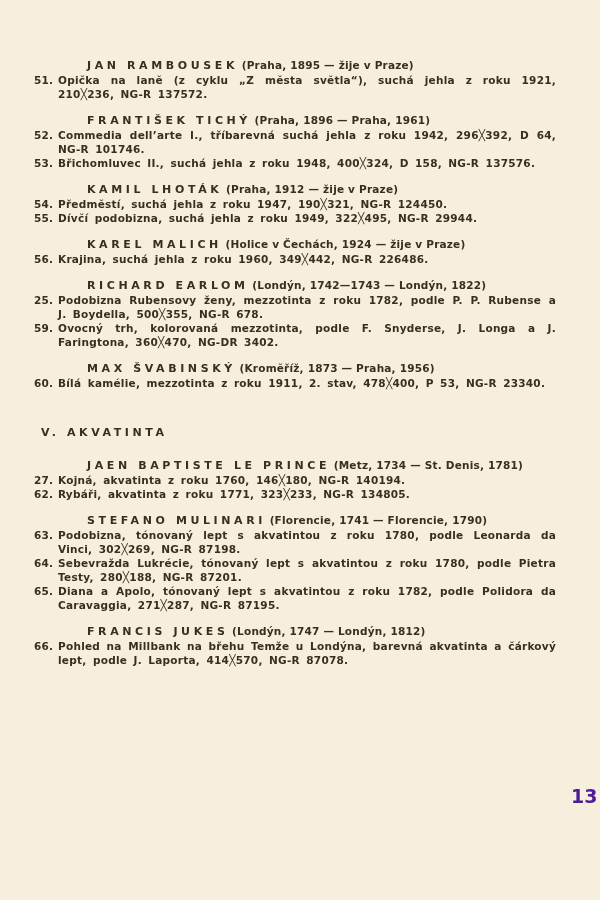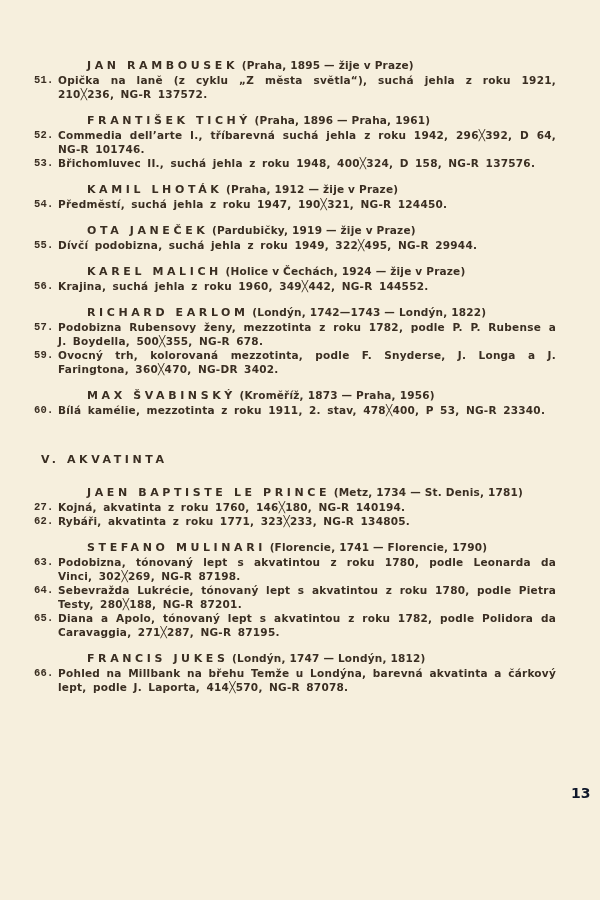--- a/index.html
+++ b/index.html
@@ -12,28 +12,28 @@
     font-size: 10.5px;
     position: relative;
     overflow: hidden;
   }
   .page { position: absolute; left: 34px; top: 58px; width: 522px; }
   .artist { padding-left: 24px; line-height: 14px; margin-top: 12px; white-space: nowrap; }
   .artist:first-child { margin-top: 0; }
   .artist .name { letter-spacing: 3.6px; font-size: 11px; margin-left: 29px; }
   .artist .info { letter-spacing: 0.2px; }
   .entry { display: flex; line-height: 14px; letter-spacing: 0.25px; word-spacing: 2.5px; }
-  .entry .num { width: 24px; flex: 0 0 24px; font-family: Liberation Mono, monospace; }
+  .entry .num { width: 24px; flex: 0 0 24px; }
   .entry .txt { flex: 1; text-align: justify; text-align-last: left; }
   .section { margin-top: 28px; margin-bottom: 4px; letter-spacing: 3.6px; font-size: 11px; line-height: 14px; }
   .section + .artist { margin-top: 18px; }
   .section.v { margin-top: 36px; margin-left: 7px; }
   .page-number {
     position: absolute; left: 571px; top: 785px;
-    font-size: 14px; font-weight: bold; color: #0f172a;
+    font-size: 19px; font-weight: bold; color: #4c1d95;
   }
 </style>
 </head>
 <body>
 
 <div class="page">
   <div class="artist"><span class="name">JAN RAMBOUSEK</span> <span class="info">(Praha, 1895 — žije v Praze)</span></div>
   <div class="entry">
       <span class="num">51.</span>
       <span class="txt">Opička na laně (z cyklu „Z města světla“), suchá jehla z roku 1921, 210╳236, NG-R 137572.</span>
@@ -48,36 +48,35 @@
       <span class="num">53.</span>
       <span class="txt">Břichomluvec II., suchá jehla z roku 1948, 400╳324, D 158, NG-R 137576.</span>
     </div>
 
   <div class="artist"><span class="name">KAMIL LHOTÁK</span> <span class="info">(Praha, 1912 — žije v Praze)</span></div>
   <div class="entry">
       <span class="num">54.</span>
       <span class="txt">Předměstí, suchá jehla z roku 1947, 190╳321, NG-R 124450.</span>
     </div>
 
-  <div class="artist"><span class="name">OTA JANEČEK</span> <span class="info">(Pardubičky, 1919 — žije v Praze)</span></div>
   <div class="entry">
       <span class="num">55.</span>
       <span class="txt">Dívčí podobizna, suchá jehla z roku 1949, 322╳495, NG-R 29944.</span>
     </div>
 
   <div class="artist"><span class="name">KAREL MALICH</span> <span class="info">(Holice v Čechách, 1924 — žije v Praze)</span></div>
   <div class="entry">
       <span class="num">56.</span>
-      <span class="txt">Krajina, suchá jehla z roku 1960, 349╳442, NG-R 144552.</span>
+      <span class="txt">Krajina, suchá jehla z roku 1960, 349╳442, NG-R 226486.</span>
     </div>
 
 
   <div class="artist"><span class="name">RICHARD EARLOM</span> <span class="info">(Londýn, 1742—1743 — Londýn, 1822)</span></div>
   <div class="entry">
-      <span class="num">57.</span>
+      <span class="num">25.</span>
       <span class="txt">Podobizna Rubensovy ženy, mezzotinta z roku 1782, podle P. P. Rubense a J. Boydella, 500╳355, NG-R 678.</span>
     </div>
   <div class="entry">
       <span class="num">59.</span>
       <span class="txt">Ovocný trh, kolorovaná mezzotinta, podle F. Snyderse, J. Longa a J. Faringtona, 360╳470, NG-DR 3402.</span>
     </div>
 
   <div class="artist"><span class="name">MAX ŠVABINSKÝ</span> <span class="info">(Kroměříž, 1873 — Praha, 1956)</span></div>
   <div class="entry">
       <span class="num">60.</span>

